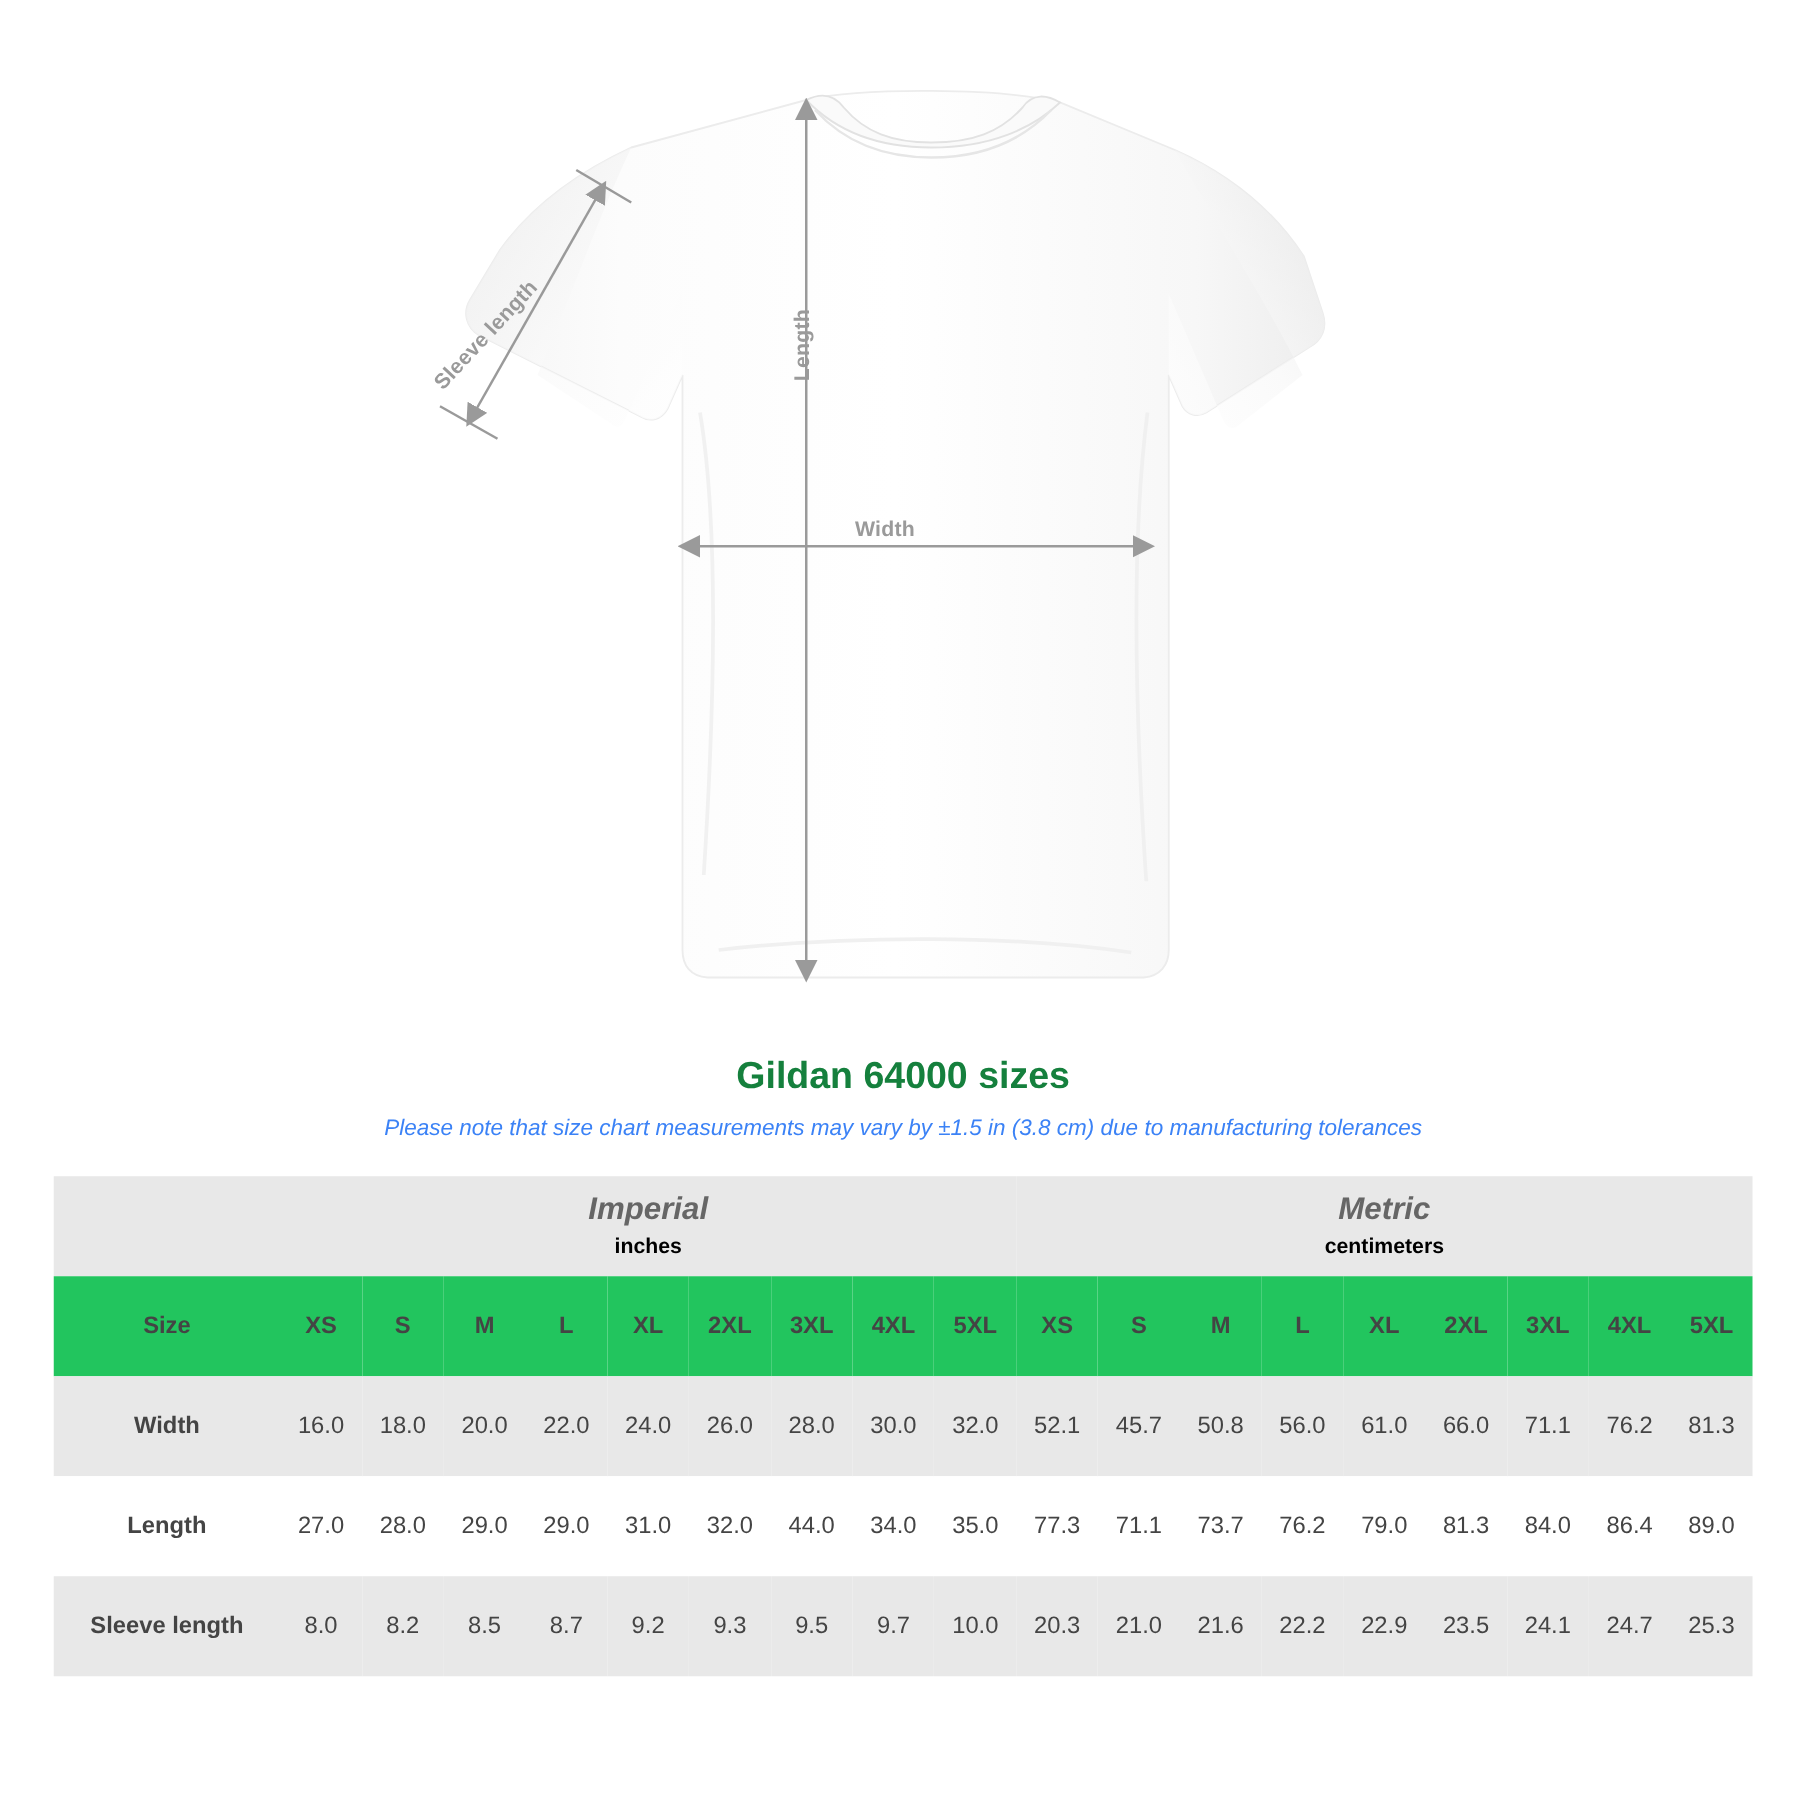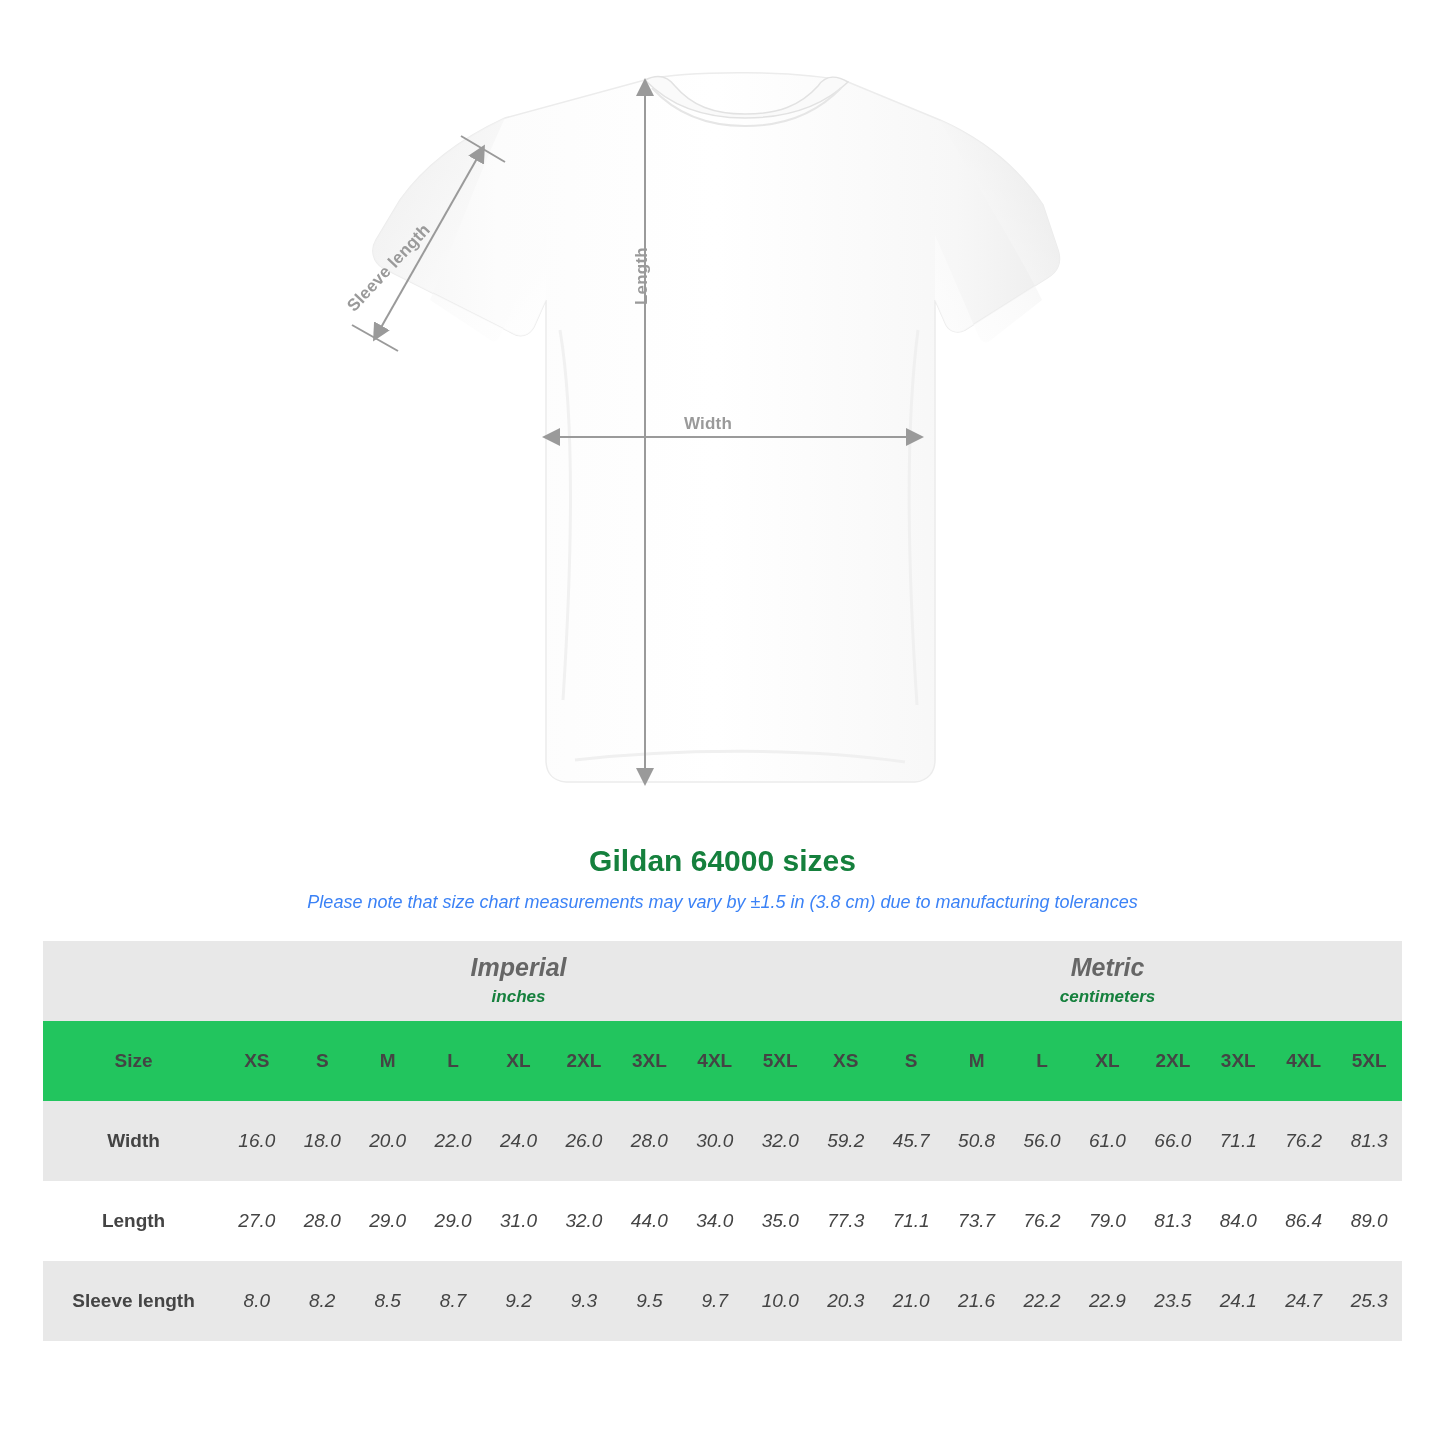--- a/index.html
+++ b/index.html
@@ -101,22 +101,21 @@
   }
   .unit-title {
     font-size: 25px;
     font-style: italic;
     font-weight: bold;
     color: #666666;
     line-height: 1.25;
   }
   .unit-sub {
     font-size: 17px;
-    font-style: italic;
-    color: #15803d;
+    color: #000000;
     line-height: 1.6;
   }
   .sizes-row td,
   .sizes-row th {
     background: #22c55e;
     font-weight: bold;
     font-size: 20px;
     color: #3a3a3a;
     height: 86px;
   }
@@ -130,21 +129,20 @@
   }
   .rowhead {
     font-weight: bold;
     font-size: 20px;
     color: #3a3a3a;
     width: 181px;
   }
   .datacell {
     font-size: 20px;
     color: #3a3a3a;
-    font-style: italic;
   }
   col.label-col { width: 181px; }
   col.data-col { width: 65.4px; }
 </style>
 </head>
 <body>
 
 <div class="page">
 
   <div class="illustration">
@@ -293,21 +291,21 @@
           <th class="rowhead">Width</th>
           <td class="datacell">16.0</td>
           <td class="datacell">18.0</td>
           <td class="datacell">20.0</td>
           <td class="datacell">22.0</td>
           <td class="datacell">24.0</td>
           <td class="datacell">26.0</td>
           <td class="datacell">28.0</td>
           <td class="datacell">30.0</td>
           <td class="datacell">32.0</td>
-          <td class="datacell">59.2</td>
+          <td class="datacell">52.1</td>
           <td class="datacell">45.7</td>
           <td class="datacell">50.8</td>
           <td class="datacell">56.0</td>
           <td class="datacell">61.0</td>
           <td class="datacell">66.0</td>
           <td class="datacell">71.1</td>
           <td class="datacell">76.2</td>
           <td class="datacell">81.3</td>
         </tr>
         <tr class="row-plain">

